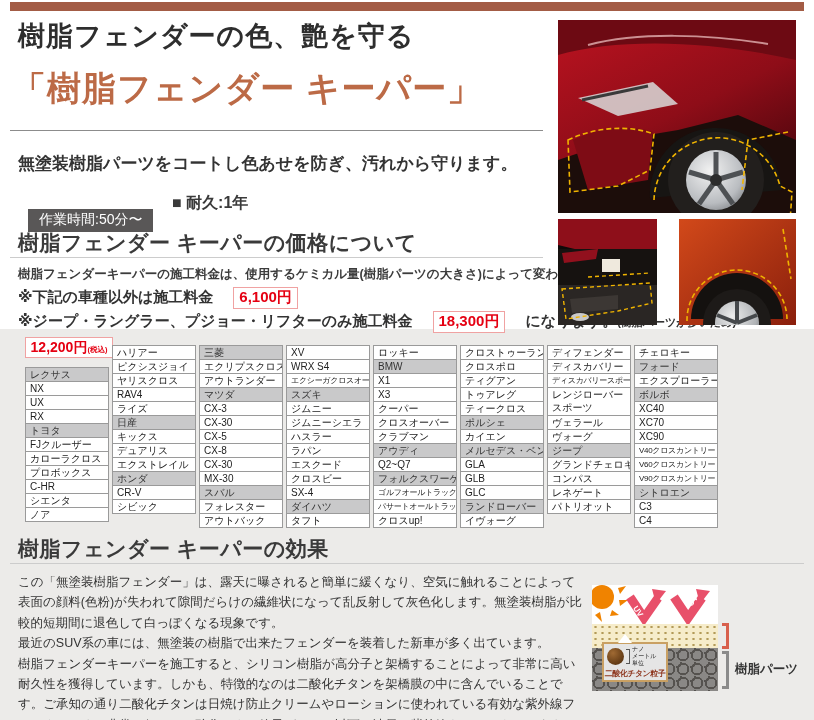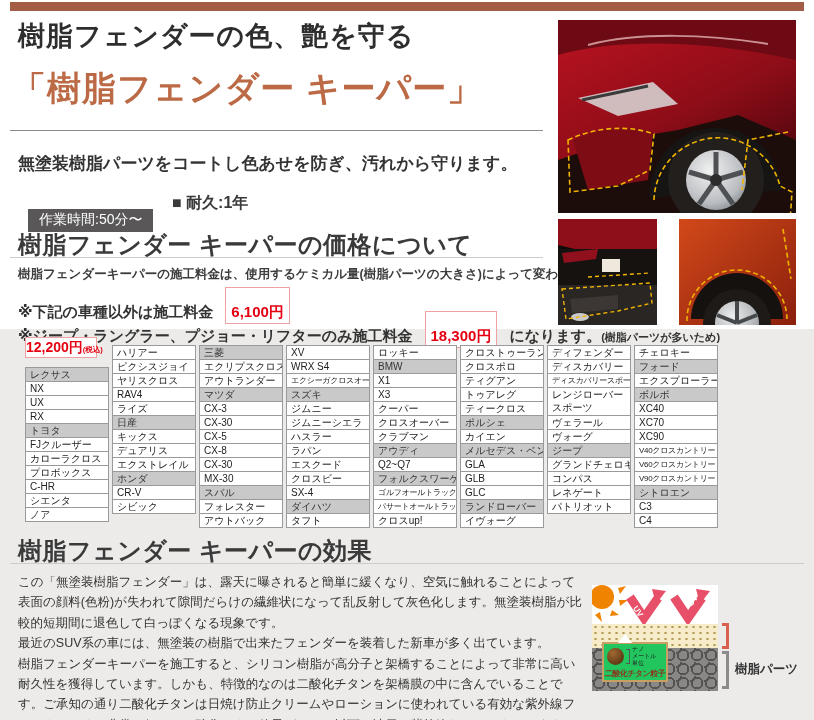--- a/index.html
+++ b/index.html
@@ -13,62 +13,62 @@
   .topbar { position:absolute; left:10px; top:2px; width:794px; height:9px; background:#a35c45; }
 
   .title-black { position:absolute; left:18px; top:18px; font-size:27px; font-weight:bold; color:#2e2e2e; letter-spacing:1px; }
   .title-orange { position:absolute; left:12px; top:66px; font-size:34px; font-weight:bold; color:#bc6a46; letter-spacing:1px; }
   .divider1 { position:absolute; left:10px; top:130px; width:533px; height:1px; background:#8c8c8c; }
   .lead { position:absolute; left:18px; top:152px; font-size:17px; font-weight:bold; color:#333; }
 
   .badge-work { position:absolute; left:28px; top:190px; background:#595757; color:#fff; font-size:14px; padding:2px 11px 3px;margin-top:19px; }
   .durability { position:absolute; left:172px; top:193px; font-size:16px; font-weight:bold; color:#3a3a3a; }
 
-  .h2 { font-size:24px; font-weight:bold; color:#3a3a3a; letter-spacing:.5px; }
+  .h2 { font-size:21px; font-weight:bold; color:#3a3a3a; letter-spacing:.5px; }
   .h2-price { position:absolute; left:18px; top:229px; }
   .divider2 { position:absolute; left:10px; top:257px; width:533px; height:1px; background:#cccccc; }
   .intro { position:absolute; left:18px; top:266px; font-size:12.5px; font-weight:bold; color:#3c3c3c; }
 
   .note { position:absolute; left:18px; font-size:15px; font-weight:bold; color:#333; }
   .note1 { top:287px; }
   .note2 { top:311px; }
-  .price-box { display:inline-block; border:1px solid #f0a2a2; background:#fff; color:#e50012; font-weight:bold; padding:15px 5px 1px; margin:0 12px; font-size:15px; }
+  .price-box { display:inline-block; border:1px solid #f0a2a2; background:#fff; color:#e50012; font-weight:bold; padding:0 5px 1px; margin:0 20px; font-size:15px; }
   .note-small { font-size:11px; font-weight:bold; }
 
   
   .brand-table { position:absolute; left:25px; top:337px; width:782px; display:flex; gap:3px; align-items:flex-start; }
   .bt-col { width:84px; display:flex; flex-direction:column; }
   .bt-cell { width:84px; height:15px; border:1px solid #9a9a9a; background:#fff; font-size:10px; line-height:13px;
              padding:0 0 0 4px; white-space:nowrap; overflow:hidden; color:#222; margin-top:-1px; }
   .bt-col > .bt-cell:first-child { margin-top:8px; }
   .bt-cell.maker { background:#c9c9ca; color:#333; }
   .bt-cell.tall { height:29px; white-space:normal; line-height:13px; }
   .bt-cell.tiny { font-size:8px; letter-spacing:-0.3px; }
-  .bt-pricebox { width:72px; height:21px; border:1px solid #f0a2a2; background:#fff; text-align:center;
+  .bt-pricebox { width:88px; height:21px; border:1px solid #f0a2a2; background:#fff; text-align:center;
                  color:#e50012; font-weight:bold; font-size:14px; line-height:19px; white-space:nowrap; }
   .bt-pricebox .tax { font-size:7.5px; color:#e50012; }
   .bt-spacer { height:10px; }
 
   
   .h2-effect { position:absolute; left:18px; top:535px; }
   .divider3 { position:absolute; left:10px; top:563px; width:794px; height:1px; background:#cccccc; }
   .effect-text { position:absolute; left:18px; top:572px; width:566px; font-size:12.5px; line-height:1.63; color:#333; }
   .effect-text p { margin:0; }
 
   
   .diagram { position:absolute; left:592px; top:585px; width:215px; height:110px; }
   .dg-sky { position:absolute; left:0; top:0; width:126px; height:39px; background:#fff; overflow:hidden; }
   .dg-keeper { position:absolute; left:0; top:39px; width:126px; height:24px; background-color:#f6ecca;
                background-image:radial-gradient(circle, #b39a58 1px, transparent 1.3px); background-size:7px 6px; }
   .dg-resin { position:absolute; left:0; top:63px; width:126px; height:43px; background-color:#8a8886;
               background-image:
                 radial-gradient(circle at 7px 7px, transparent 4.5px, #55524f 4.5px, #55524f 6px, transparent 6.5px),
                 radial-gradient(circle at 0px 0px, transparent 4.5px, #55524f 4.5px, #55524f 6px, transparent 6.5px);
               background-size:14px 14px; }
-  .dg-callout { position:absolute; left:10px; top:57px; width:66px; height:40px; background:#22c55e;
+  .dg-callout { position:absolute; left:10px; top:57px; width:66px; height:40px; background:#e5e5e5;
                 border:2px solid #c9a063; z-index:3; }
   .dg-callout::before { content:""; position:absolute; left:14px; top:-10px; width:0; height:0;
                 border-left:7px solid transparent; border-right:7px solid transparent; border-bottom:9px solid #fff; }
   .dg-callout-row { display:flex; align-items:center; gap:2px; padding:2px 2px 0 3px; }
   .dg-sphere { width:17px; height:17px; border-radius:50%;
                background:radial-gradient(circle at 35% 30%, #a06a33, #6b4119 60%, #4a2a0e); flex:0 0 auto; }
   .dg-bracket { width:4px; height:15px; border:1px solid #555; border-left:none; flex:0 0 auto; }
   .dg-nano { font-size:6px; line-height:1.15; color:#222; white-space:pre-line; }
   .dg-particle { font-size:8px; font-weight:bold; color:#8d341c; text-align:center; margin-top:1px; letter-spacing:-0.5px; }
   .brace { position:absolute; width:7px; border:3px solid; border-left:none; }

